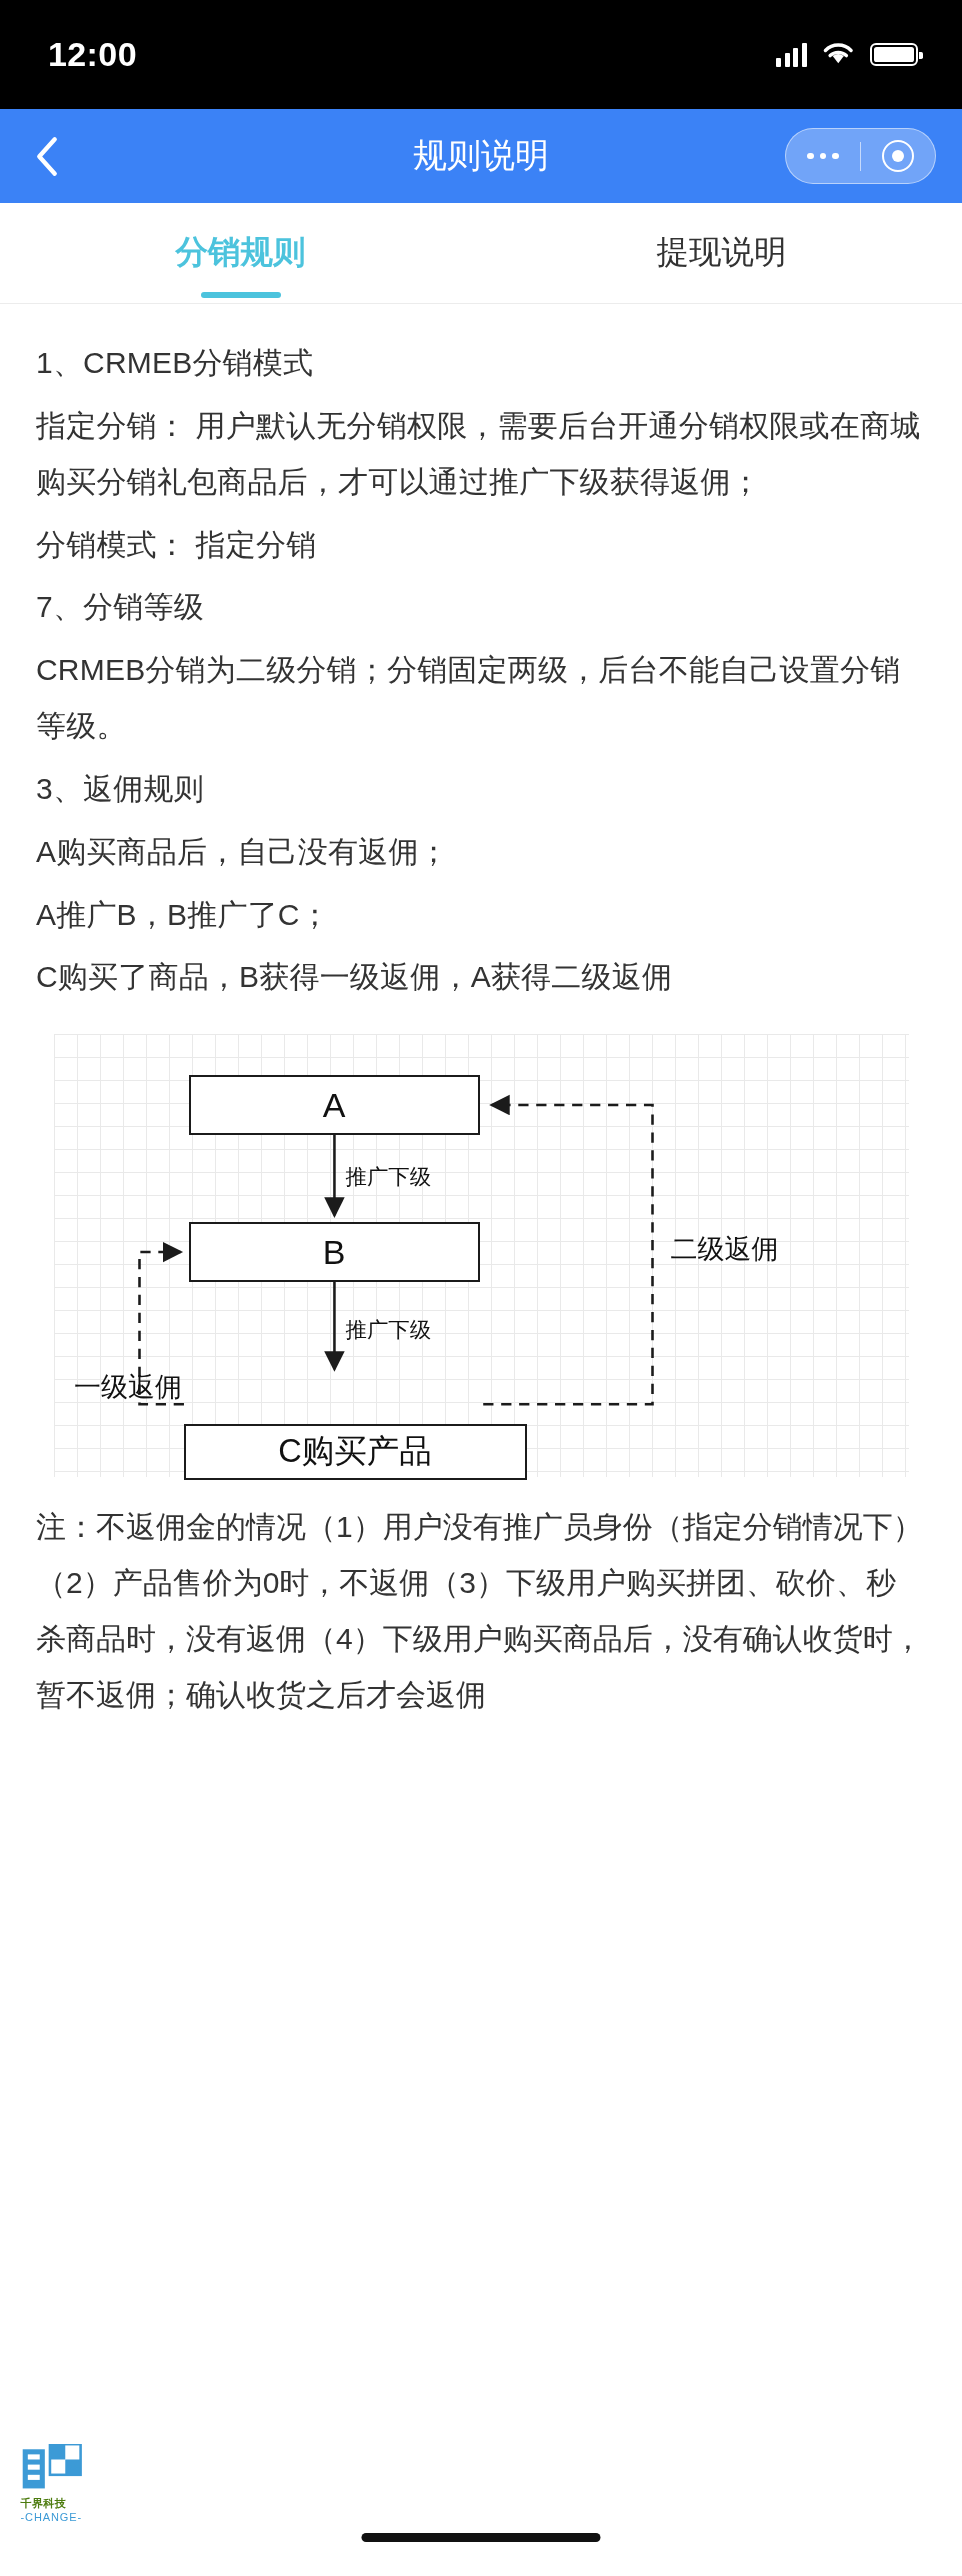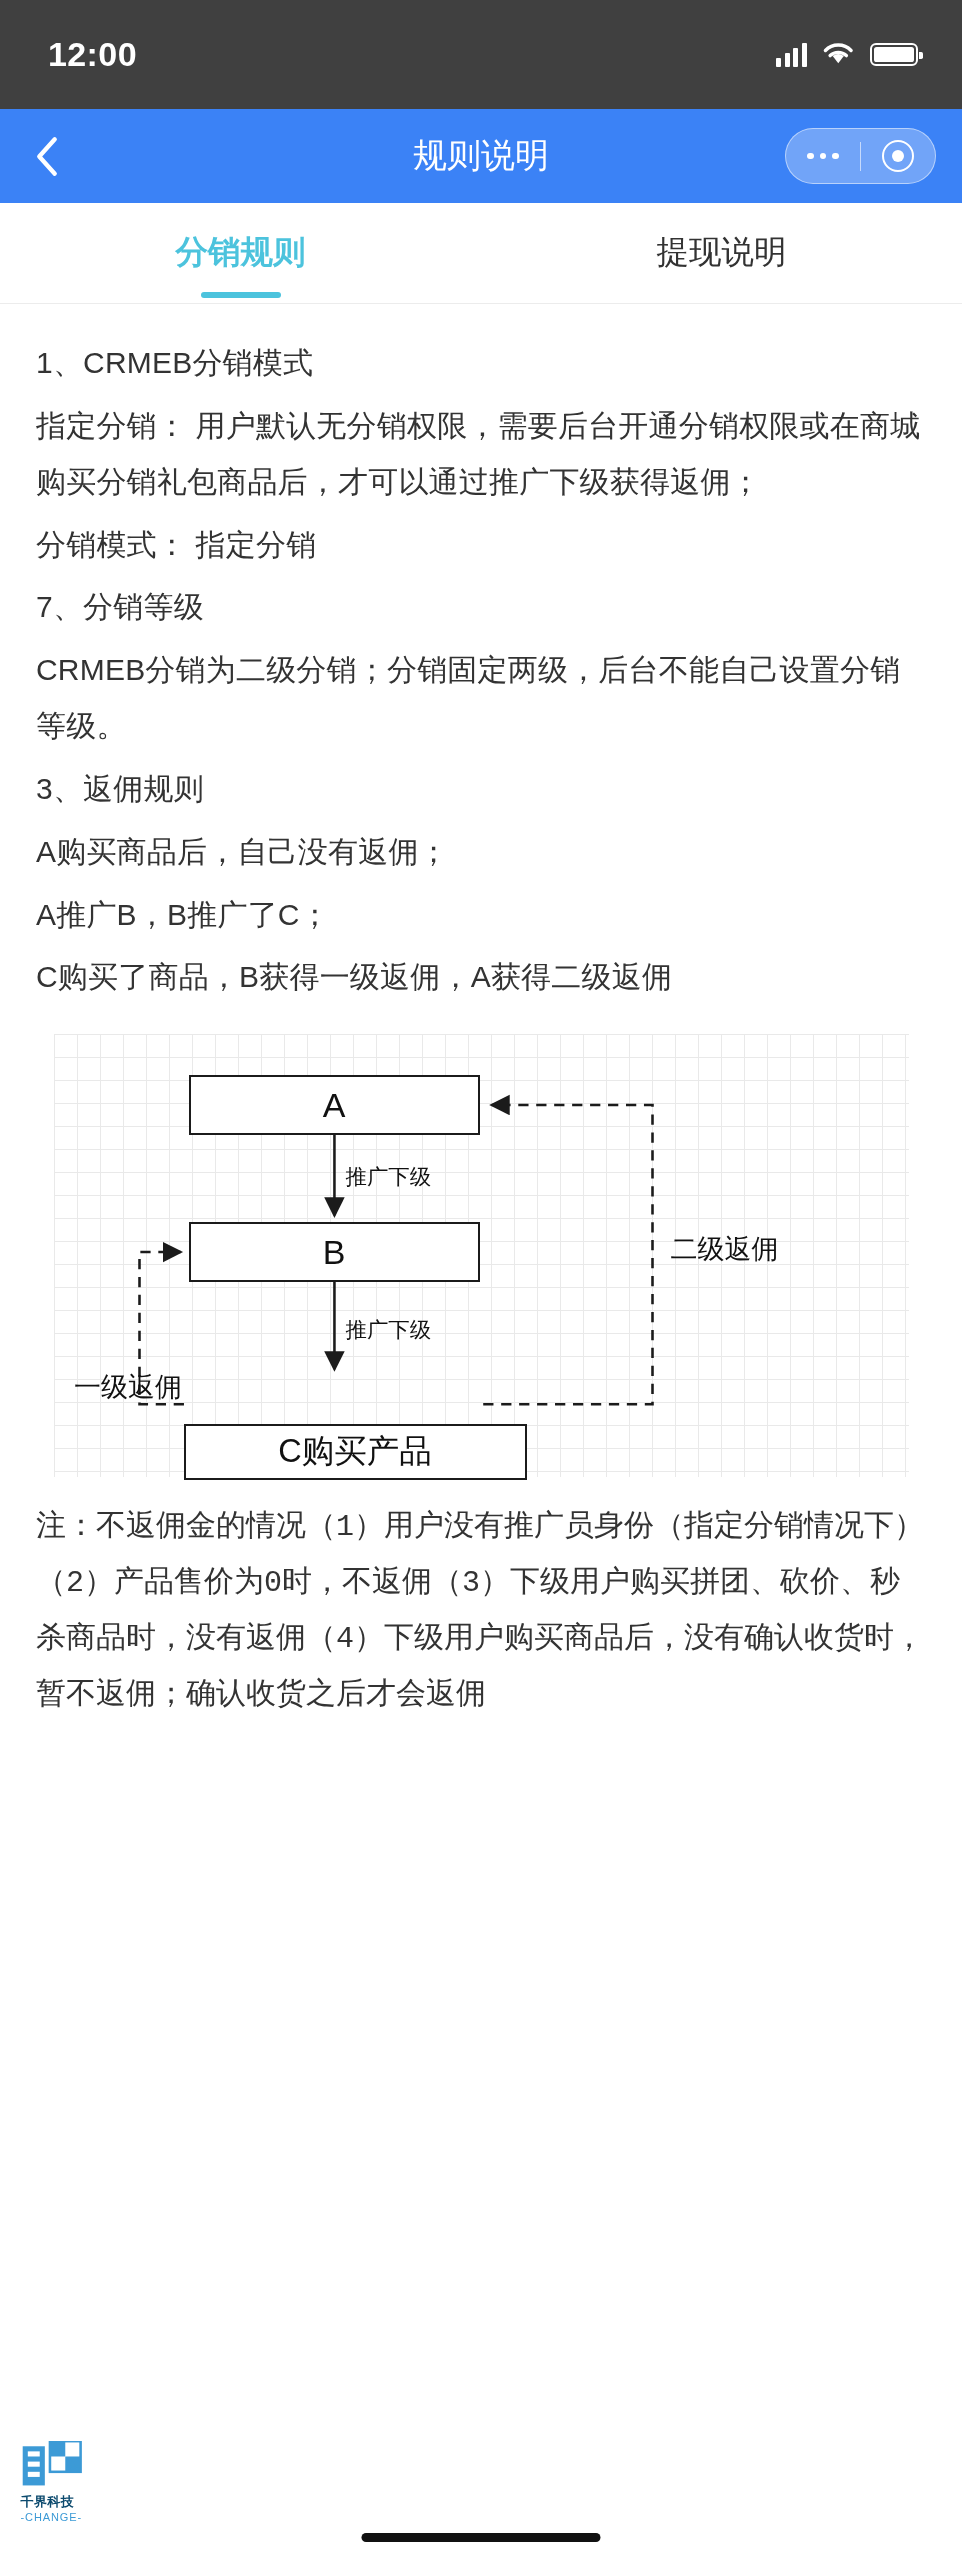--- a/index.html
+++ b/index.html
@@ -7,21 +7,21 @@
     width: 962px;
     height: 2576px;
     background: #ffffff;
     font-family: "Liberation Sans", sans-serif;
   }
   body { position: relative; overflow: hidden; }
 
   
   .statusbar {
     height: 109px;
-    background: #404040;
+    background: #000000;
     display: flex;
     align-items: center;
     justify-content: space-between;
     padding: 0 44px 0 48px;
     color: #ffffff;
   }
   .status-time {
     font-size: 34px;
     font-weight: bold;
     letter-spacing: 0.4px;
@@ -198,34 +198,33 @@
     white-space: nowrap;
   }
   .diagram svg { position: absolute; left: 0; top: 0; }
 
   
   .note {
     font-size: 30px;
     line-height: 56px;
     color: #333333;
     padding: 0 36px;
-    font-family: Liberation Mono, monospace;
   }
 
   
   .logo {
     position: absolute;
     left: 20.5px;
     bottom: 53px;
     width: 103px;
   }
   .logo-mark { display: block; }
   .logo-text {
-    font-size: 13px;
-    color: #0c4a6e;
+    font-size: 11px;
+    color: #4d7c0f;
     font-weight: bold;
     letter-spacing: 0.4px;
     margin-top: 1px;
   }
   .logo-sub {
     font-size: 11px;
     color: #3c9ad6;
     letter-spacing: 0.9px;
   }
   .home-indicator {

